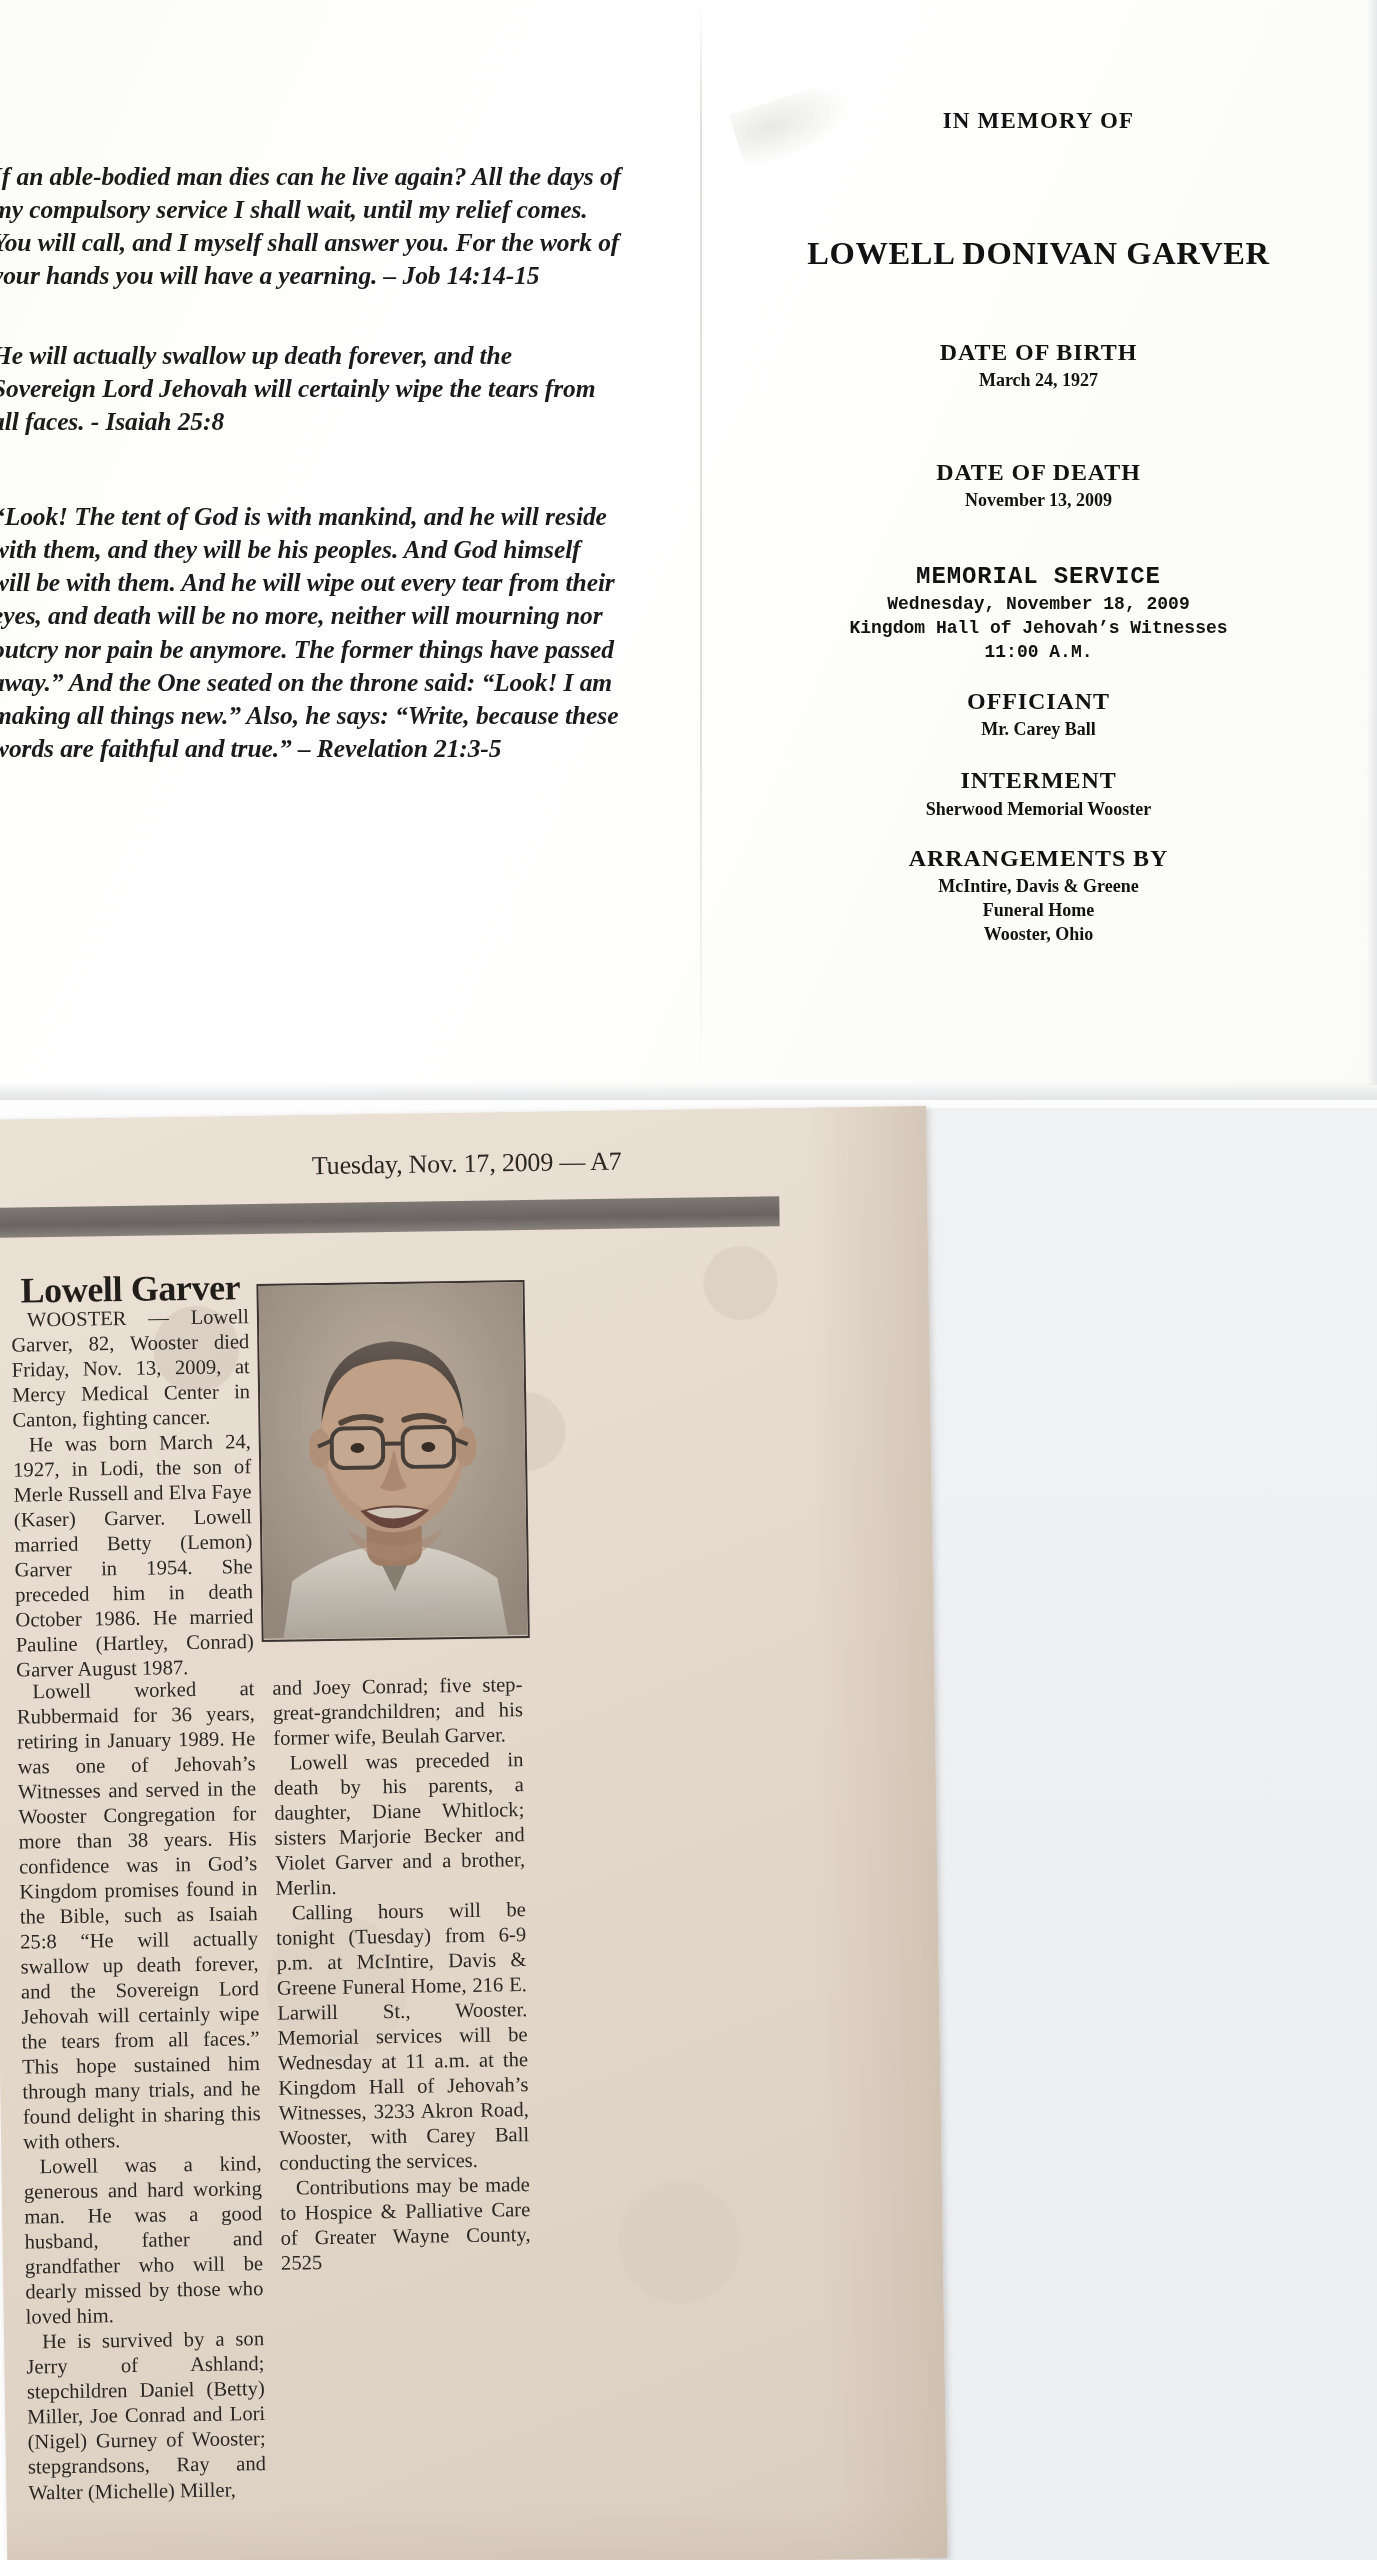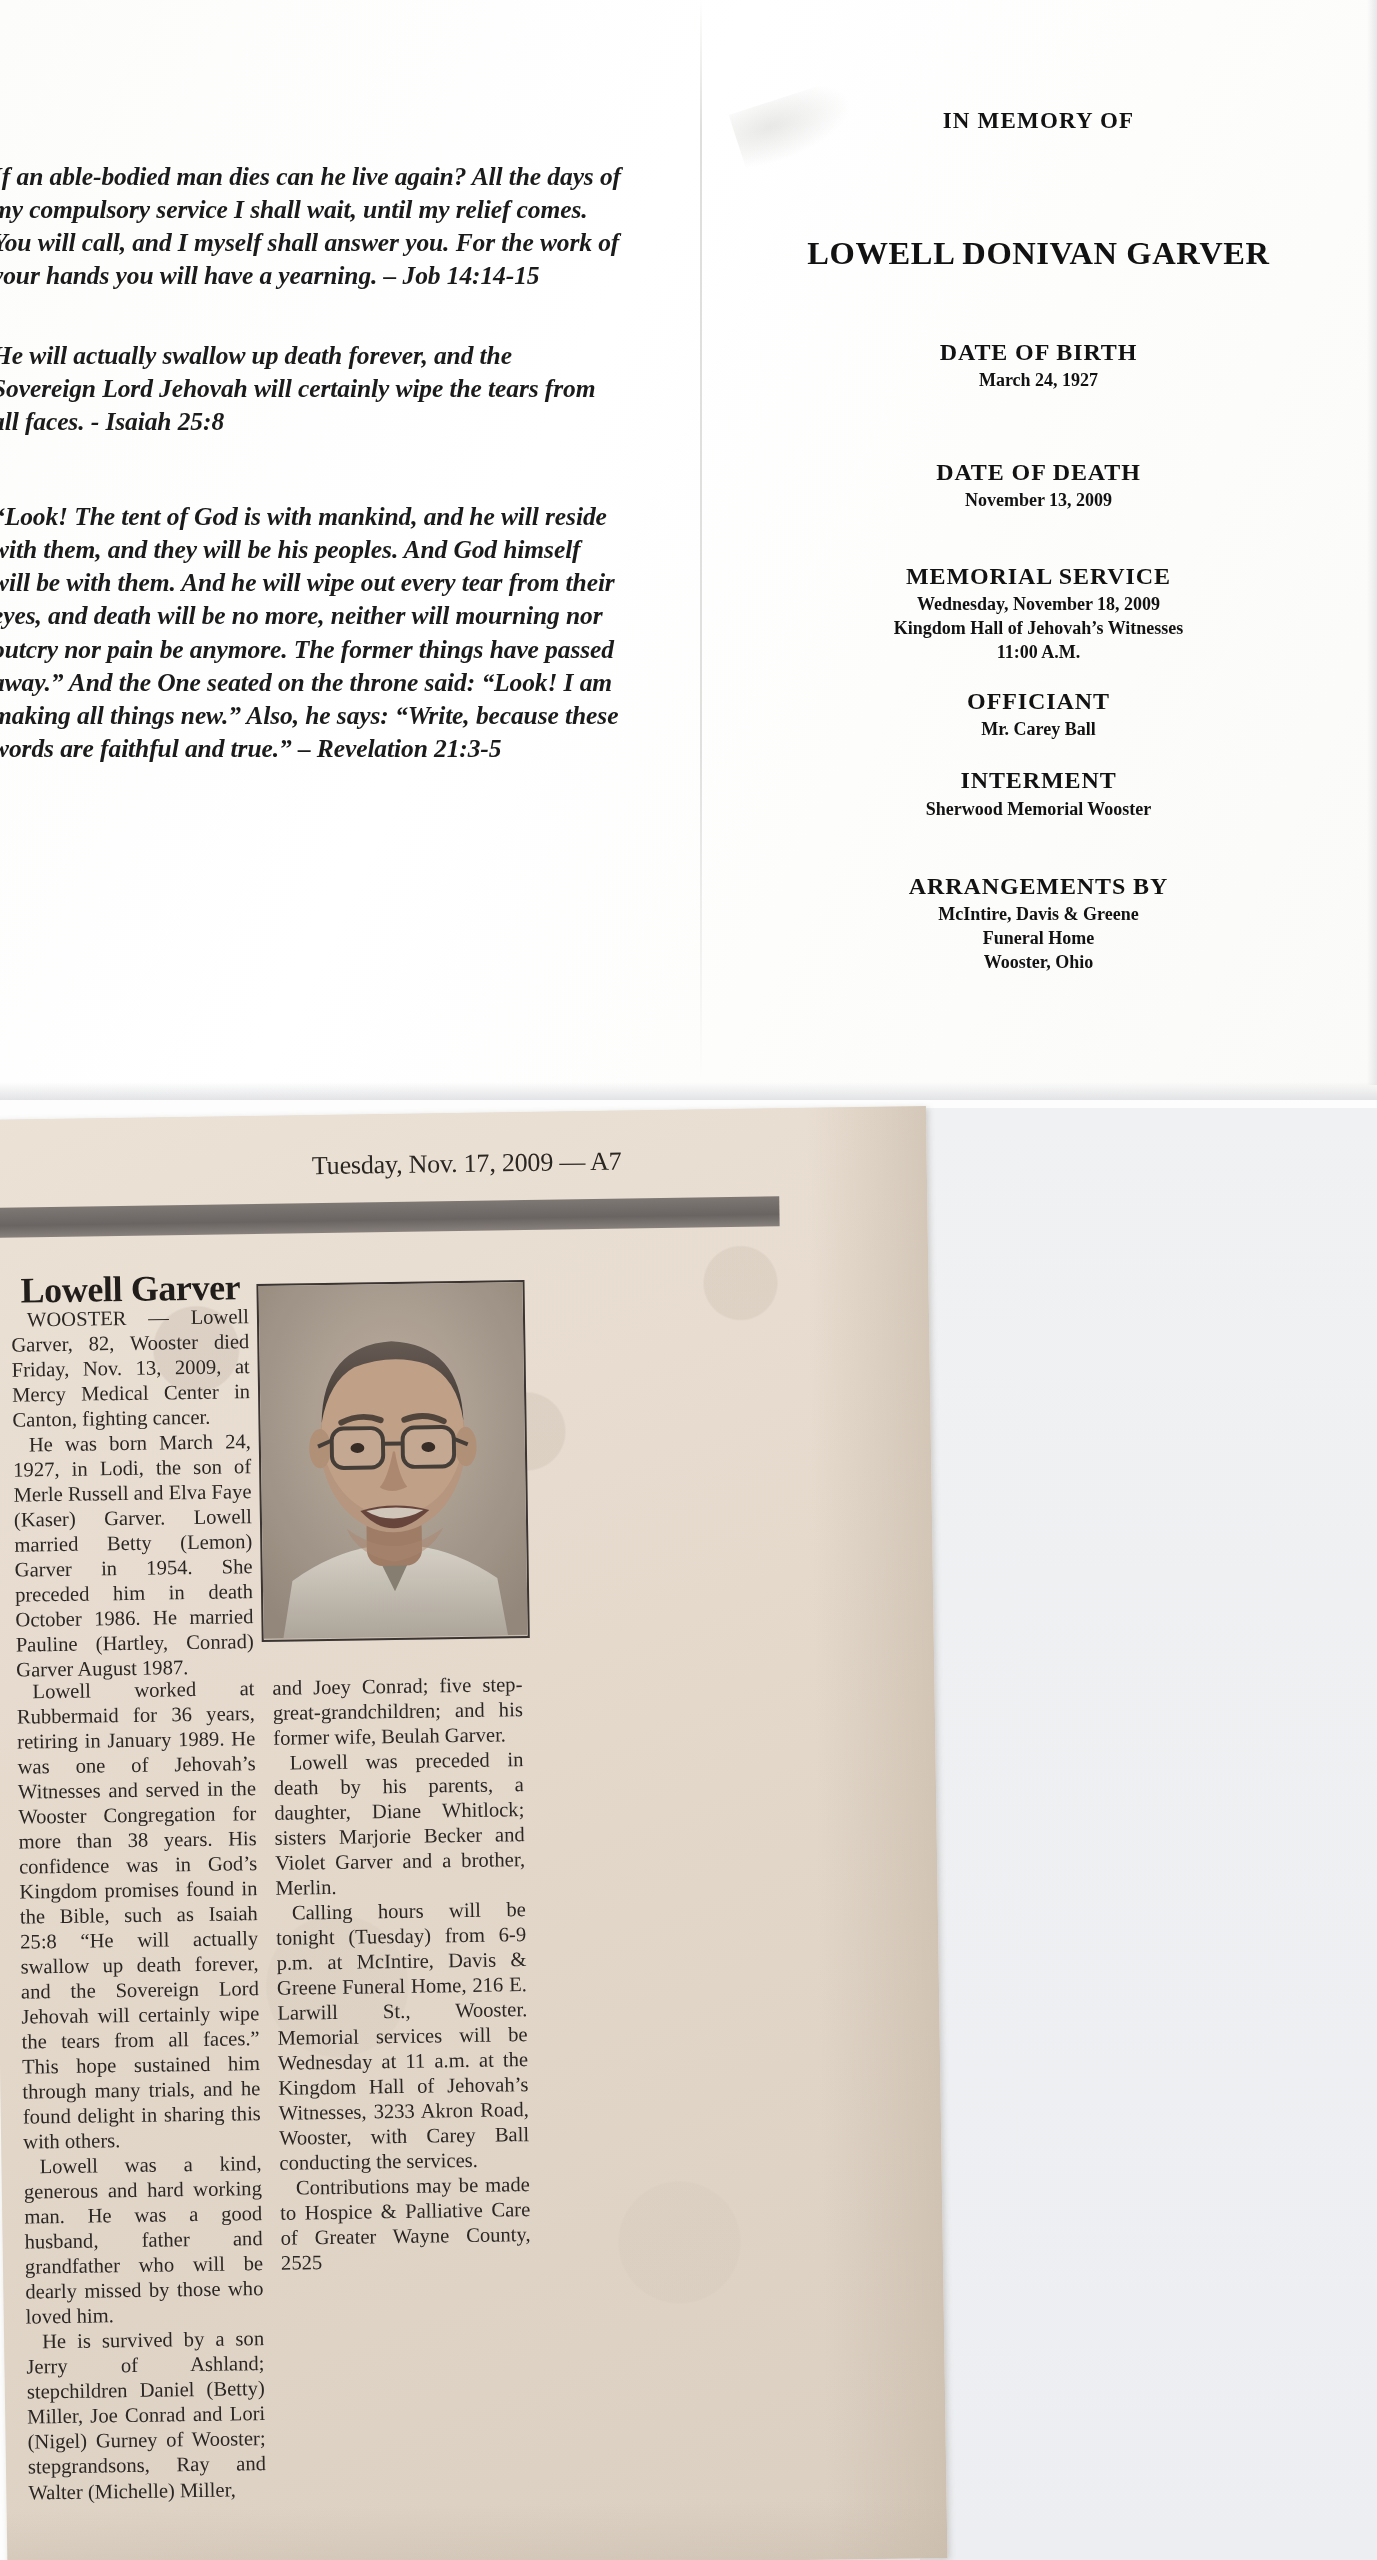--- a/index.html
+++ b/index.html
@@ -63,24 +63,24 @@
     margin-top:101px;
     font-size:32.5px; font-weight:bold; letter-spacing:.6px;
   }
   .mem-block { margin-top:65px; }
   .mem-block .lbl {
     font-size:24px; font-weight:bold; letter-spacing:.9px; line-height:1.30;
   }
   .mem-block .val {
     font-size:18px; font-weight:bold; line-height:1.34;
   }
-  .mem-block.b-service { margin-top:48px; }
+  .mem-block.b-service { margin-top:48px;font-family:Liberation Mono, monospace; }
   .mem-block.b-officiant { margin-top:22px; }
   .mem-block.b-interment { margin-top:24px; }
-  .mem-block.b-arrange { margin-top:50px; }
+  .mem-block.b-arrange { margin-top:22px; }
 
   
   .clip {
     position:absolute; left:-14px; top:1120px;
     width:940px; height:1452px;
     background:#e6dcd0;
     transform:rotate(-0.85deg);
     transform-origin:left top;
     box-shadow:2px 2px 6px rgba(120,110,100,.30);
     overflow:hidden;

